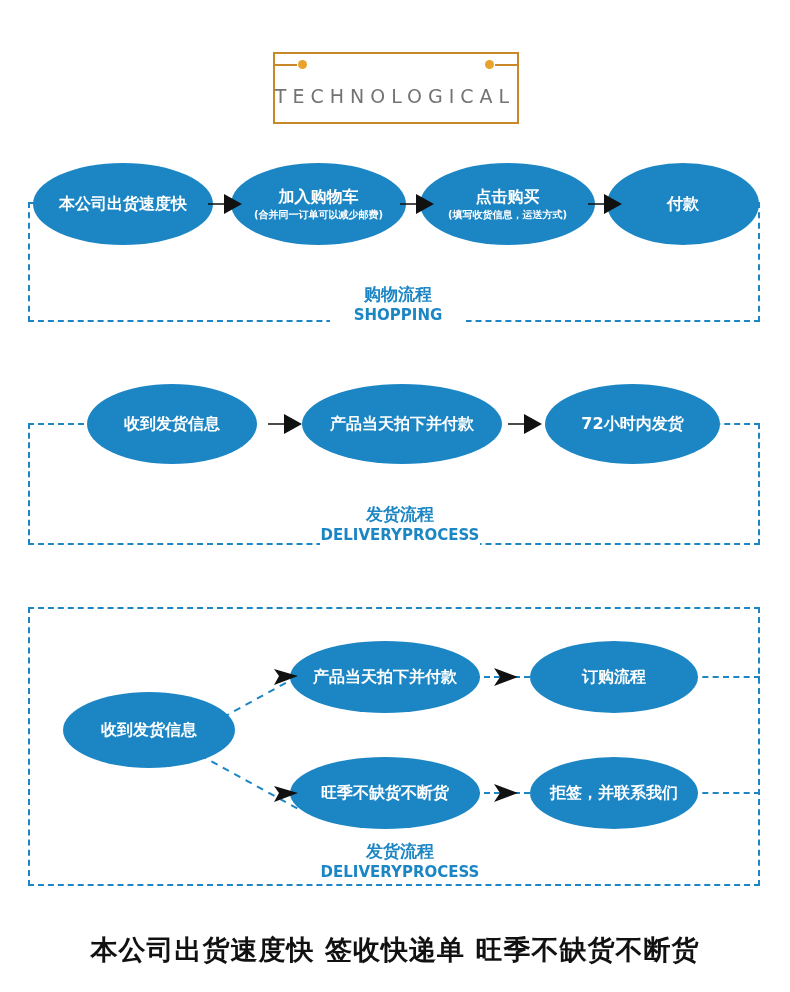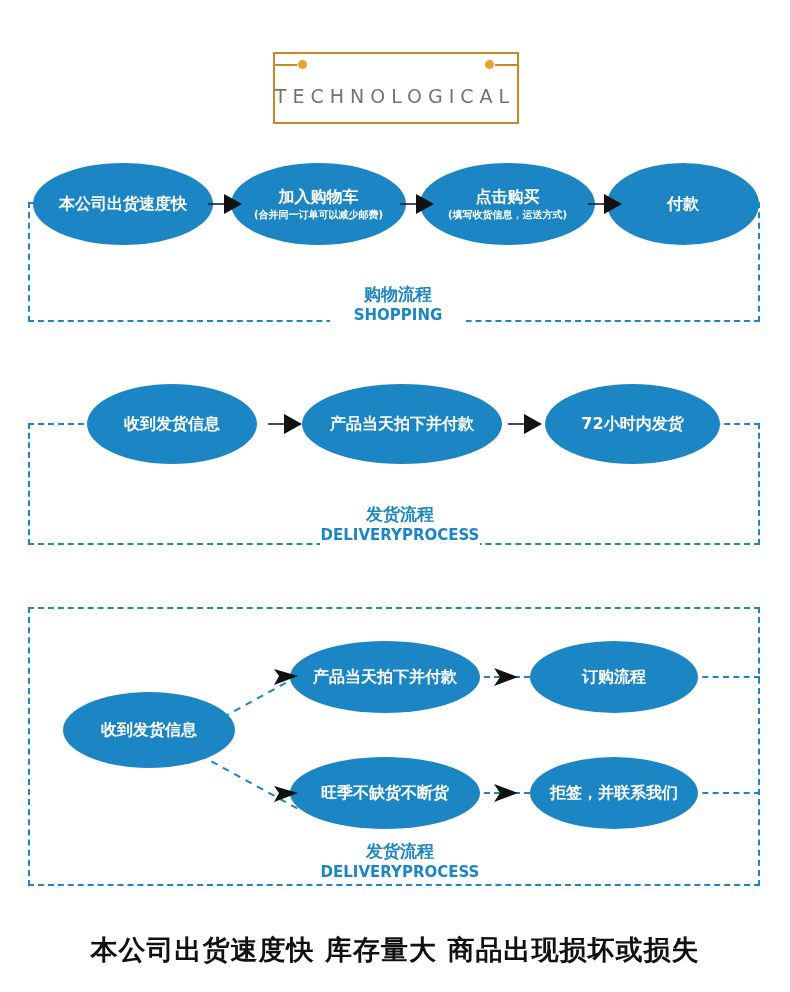--- a/index.html
+++ b/index.html
@@ -322,15 +322,15 @@
     <div class="dline" style="left:692px; top:676px; width:68px;"></div>
     <div class="dline" style="left:692px; top:792px; width:68px;"></div>
 
     <div class="caption-bg" style="left:320px; top:840px; width:160px; height:44px;"></div>
     <div class="caption" style="left:320px; top:840px; width:160px;">
       <div class="cn">发货流程</div>
       <div class="en">DELIVERYPROCESS</div>
     </div>
   </div>
 
-  <div class="footer">本公司出货速度快 库存量大 商品出现损坏或损失</div>
+  <div class="footer">本公司出货速度快 签收快递单 旺季不缺货不断货</div>
 
 </div>
 
 </body></html>

